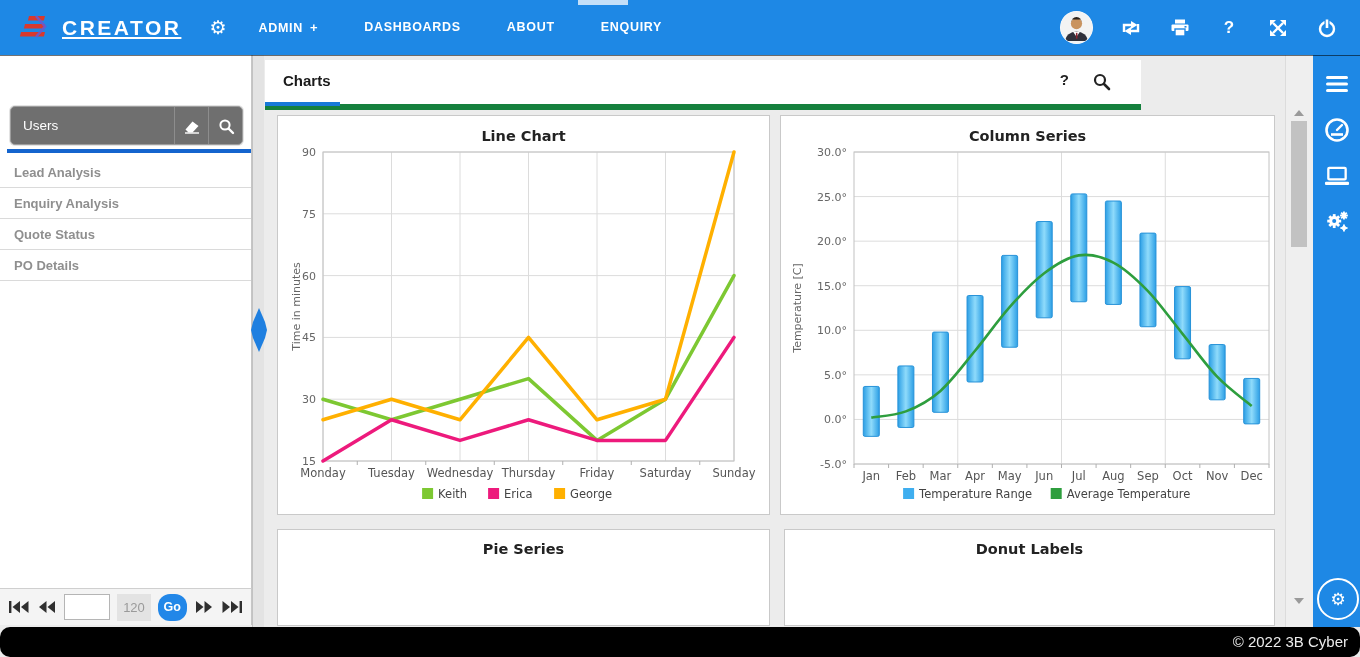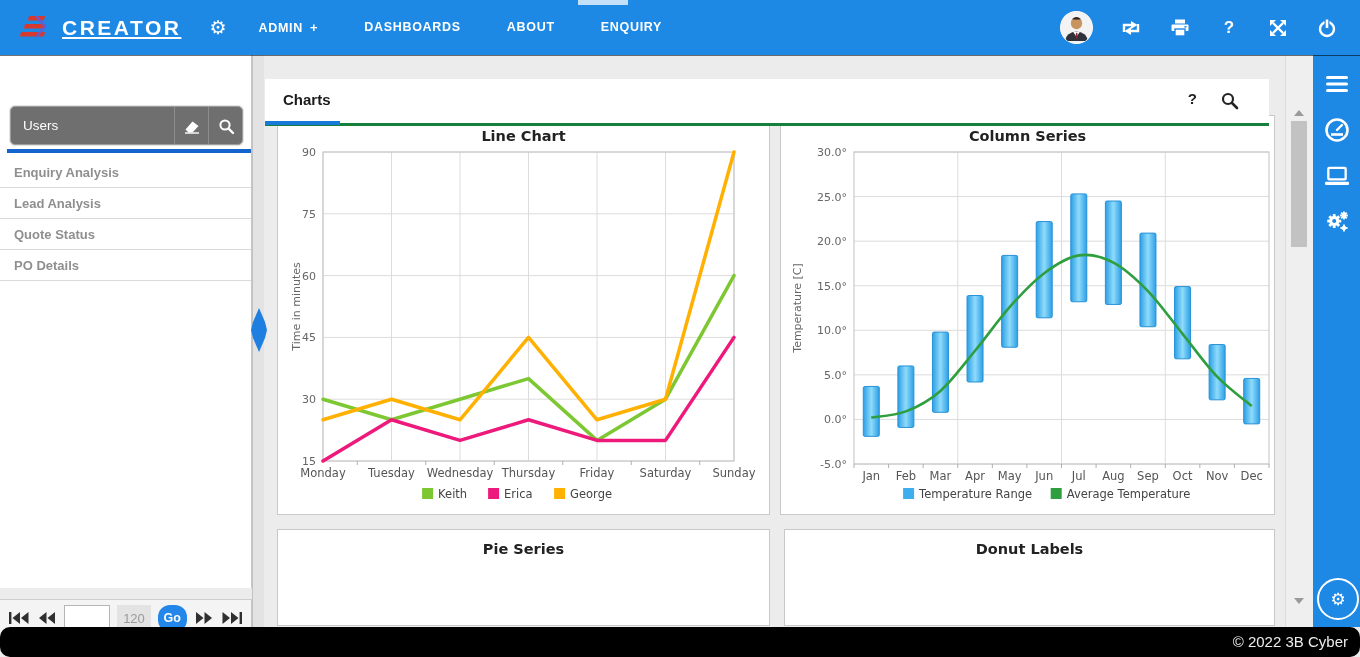--- a/index.html
+++ b/index.html
@@ -30,37 +30,37 @@
   .search-input{flex:1;background:transparent;border:none;outline:none;color:#fff;
                 font-size:13.5px;padding-left:12px;font-family:"Liberation Sans",sans-serif;min-width:0;}
   .sb-btn{width:33px;height:100%;display:flex;align-items:center;justify-content:center;
           border-left:1px solid #8d8d8d;cursor:pointer;}
   .load-bar{height:4px;background:#1464CE;margin:4px 0 0 7px;}
   .side-list{list-style:none;margin:4px 0 0 0;padding:0;}
   .side-item{height:30px;display:flex;align-items:center;padding-left:14px;
              border-bottom:1px solid #dadada;color:#8f8f8f;font-weight:bold;font-size:13px;cursor:pointer;}
   .pager{position:absolute;left:0;top:588px;width:252px;height:37px;background:#f4f4f4;
          border-top:1px solid #cfcfcf;border-right:1px solid #c6c6c6;box-sizing:border-box;
-         display:flex;align-items:center;gap:7px;padding:0 8px;z-index:2;margin-top:11px;}
+         display:flex;align-items:center;gap:7px;padding:0 8px;z-index:2;}
   .pg-btn{width:23px;height:18px;display:flex;align-items:center;justify-content:center;cursor:pointer;}
   .pg-input{width:46px;height:26px;border:1px solid #b5b5b5;background:#fff;box-sizing:border-box;
             font-size:13px;padding:0 4px;font-family:"Liberation Sans",sans-serif;}
   .pg-size{width:38px;height:27px;background:#e3e3e3;color:#9a9a9a;font-size:13px;
            display:flex;align-items:center;justify-content:center;}
   .pg-go{width:33px;height:27px;background:#2287E8;color:#fff;font-weight:bold;font-size:12.5px;
          border-radius:12px;display:flex;align-items:center;justify-content:center;cursor:pointer;}
 
   
   .splitter{position:absolute;left:252px;top:55px;width:12px;height:572px;background:#e3e3e3;
             border-left:1px solid #c2c2c2;box-sizing:border-box;}
   .split-handle{position:absolute;left:-2px;top:253px;cursor:col-resize;}
 
   
-  .tabbar{position:absolute;left:265px;top:60px;width:1004px;height:44px;background:#fff;
-          border-bottom:3px solid #15803d;z-index:2;margin-top:19px;}
+  .tabbar{position:absolute;left:265px;top:60px;width:876px;height:44px;background:#fff;
+          border-bottom:6px solid #15803d;z-index:2;}
   .tab-label{position:absolute;left:18px;top:12px;font-size:15px;font-weight:bold;color:#1a1a1a;cursor:pointer;}
   .tab-underline{position:absolute;left:0;bottom:-2px;width:75px;height:4px;background:#1779D8;}
   .tab-help{position:absolute;right:72px;top:11px;font-weight:bold;font-size:15px;color:#222;cursor:pointer;}
   .tab-search{position:absolute;right:30px;top:12px;cursor:pointer;}
 
   .panel{position:absolute;background:#fff;border:1px solid #c9c9c9;box-sizing:border-box;}
   #p-line{left:277px;top:115px;width:493px;height:400px;}
   #p-col{left:780px;top:115px;width:495px;height:400px;}
   #p-pie{left:277px;top:529px;width:493px;height:97px;overflow:hidden;}
   #p-donut{left:784px;top:529px;width:491px;height:97px;overflow:hidden;}
@@ -185,22 +185,22 @@
         <span class="sb-btn">
           <svg width="18" height="18" viewBox="0 0 18 18">
             <circle cx="8" cy="8" r="4.6" fill="none" stroke="#fff" stroke-width="2"></circle>
             <line x1="11.5" y1="11.5" x2="16" y2="16" stroke="#fff" stroke-width="2.4" stroke-linecap="round"></line>
           </svg>
         </span>
       </div>
     </div>
     <div class="load-bar"></div>
     <ul class="side-list">
+      <li class="side-item">Lead Analysis</li>
       <li class="side-item">Enquiry Analysis</li>
-      <li class="side-item">Lead Analysis</li>
       <li class="side-item">Quote Status</li>
       <li class="side-item">PO Details</li>
     </ul>
   </aside>
 
   <div class="pager">
     <span class="pg-btn">
       <svg width="22" height="16" viewBox="0 0 22 16">
         <rect x="1" y="2" width="2.4" height="12" fill="#2f2f2f"></rect>
         <polygon points="12,2 12,14 4.5,8" fill="#2f2f2f"></polygon>

